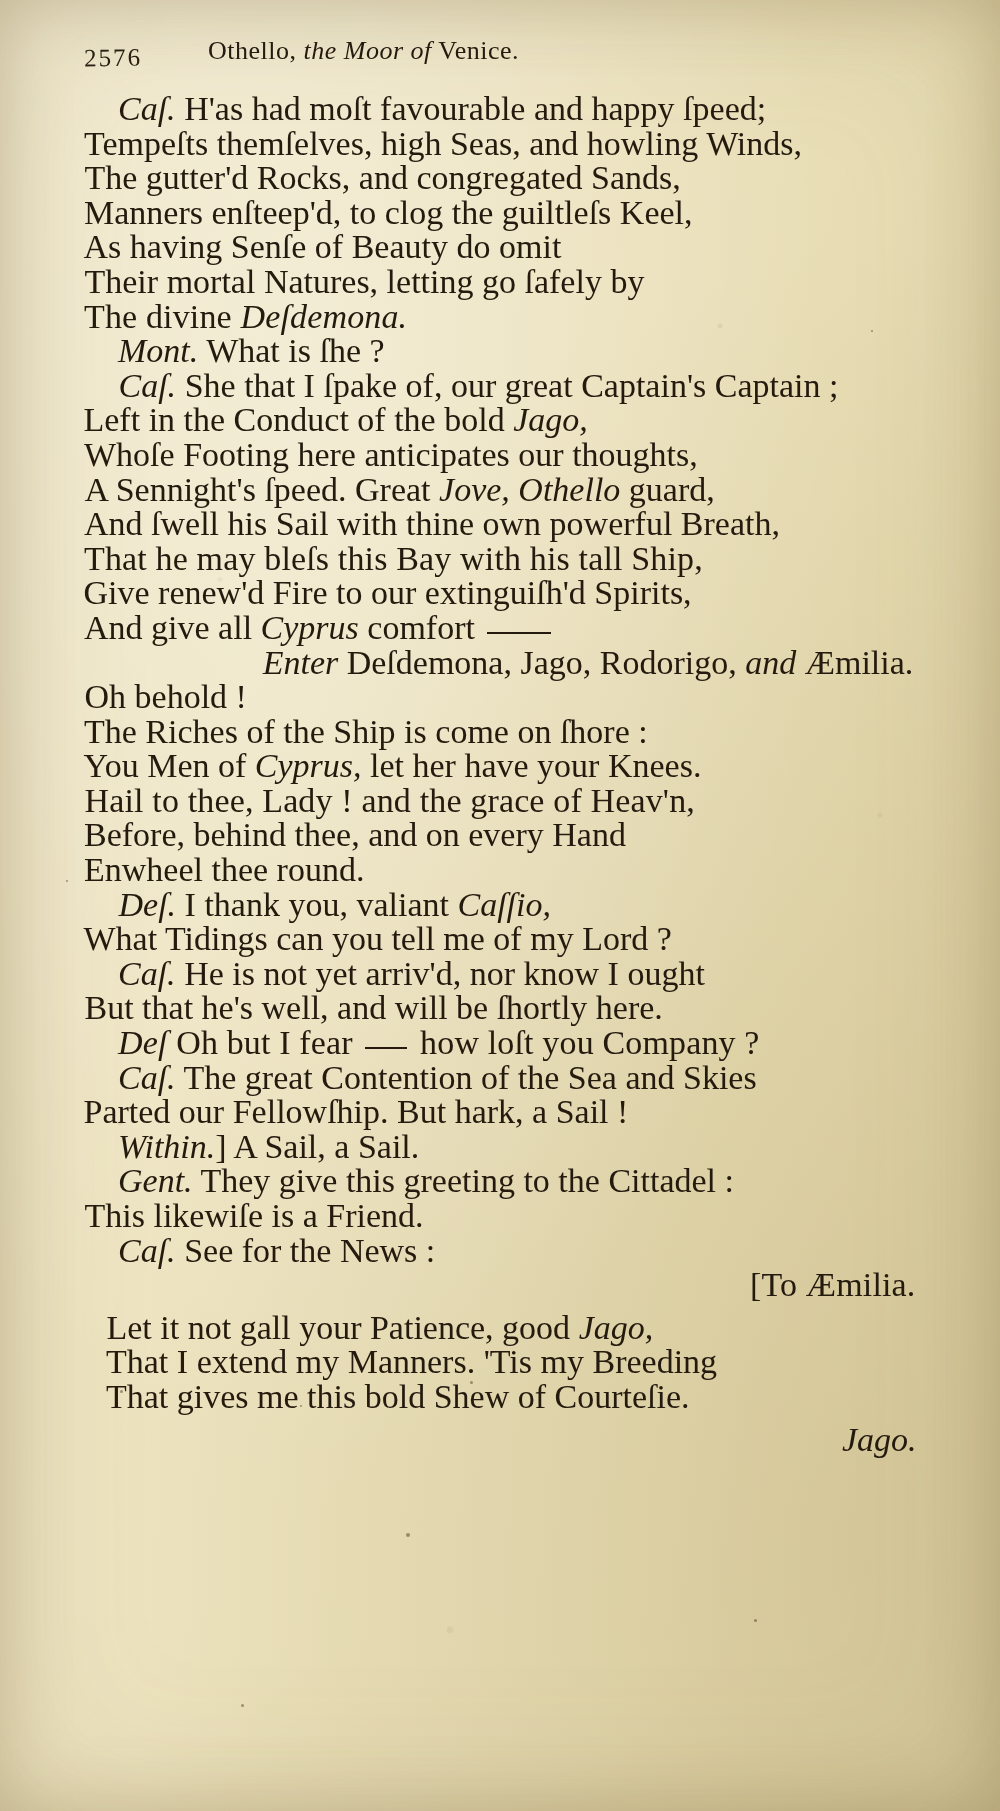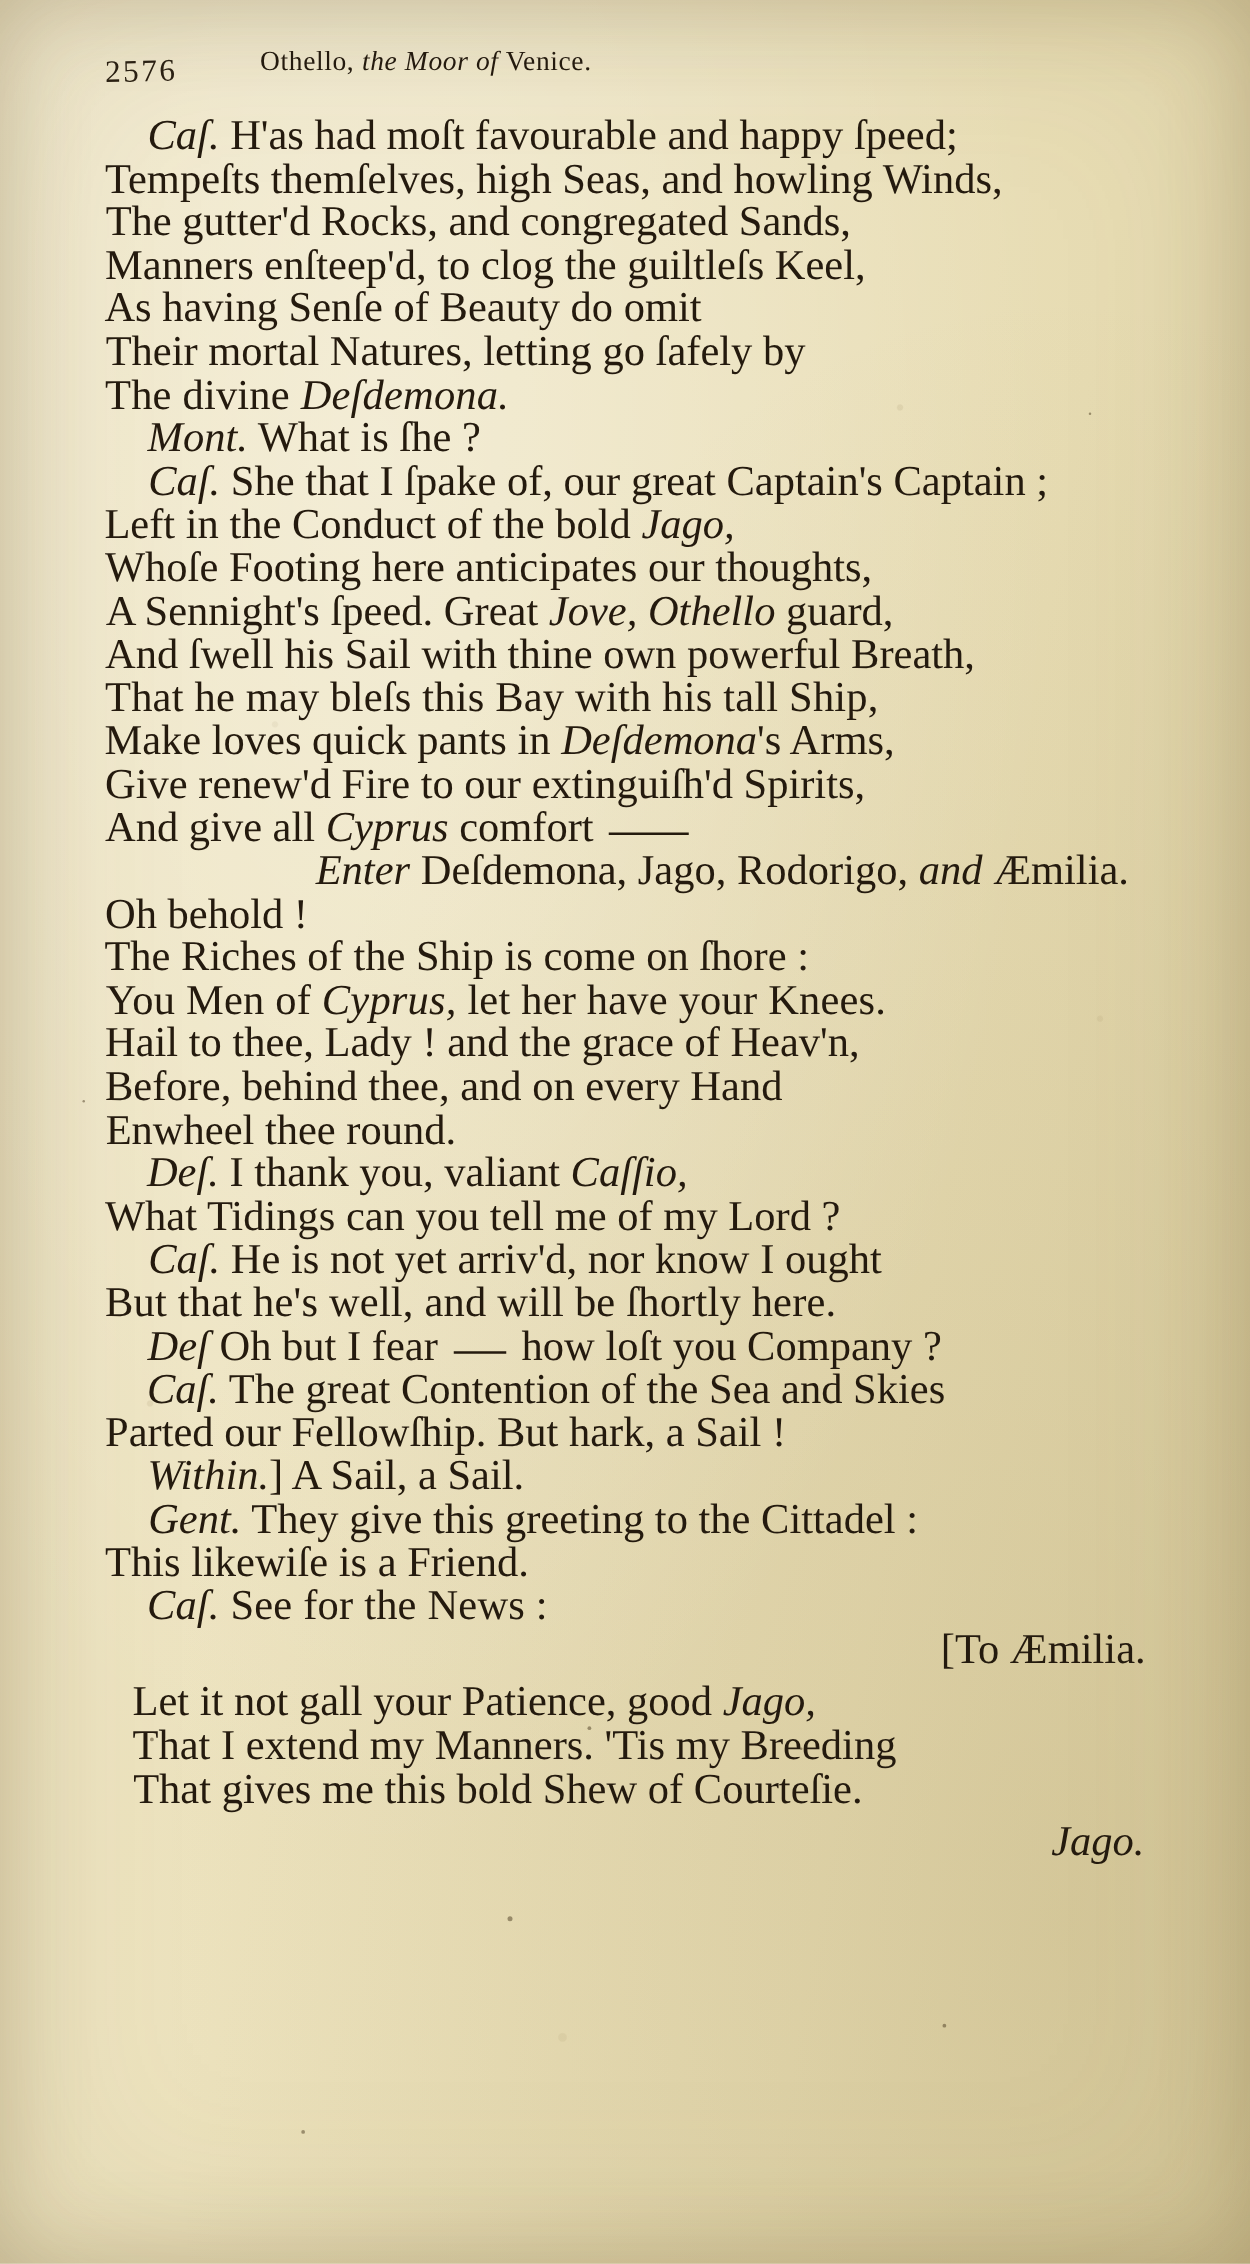--- a/index.html
+++ b/index.html
@@ -71,21 +71,21 @@
     font-family: "Liberation Serif", serif;
     font-size: 25px;
     letter-spacing: 2px;
     color: #2a2012;
     transform: rotate(-1.2deg);
   }
   .head-title {
     position: absolute;
     left: 208px;
     top: 0;
-    font-size: 22px;
+    font-size: 26px;
     color: #241a0e;
     letter-spacing: 0.5px;
     white-space: nowrap;
   }
   .head-title .it { font-style: italic; }
 
   
   .body-text {
     position: absolute;
     top: 92px;
@@ -94,21 +94,21 @@
     font-size: 34px;
     line-height: 34.6px;
     color: #241a0e;
   }
   .ln {
     white-space: nowrap;
     position: relative;
   }
   .ln.i1 { padding-left: 34px; }   
   .ln.i2 { padding-left: 22px; }
-  .ln.sd { padding-left: 168px; }  
+  .ln.sd { padding-left: 168px; text-align: center; }  
   .ln.right {
     text-align: right;
     padding-right: 8px;
   }
   .ln.gap { margin-top: 8px; }
 
   .sp {            
     font-style: italic;
   }
   .it { font-style: italic; }
@@ -163,21 +163,20 @@
       <div class="ln">The divine <span class="it">Deſdemona.</span></div>
 
       <div class="ln i1"><span class="sp">Mont.</span><span> What is ſhe ?</span></div>
 
       <div class="ln i1"><span class="sp">Caſ.</span><span> She that I ſpake of,  our great Captain's Captain ;</span></div>
       <div class="ln">Left in the Conduct of the bold <span class="it">Jago,</span></div>
       <div class="ln">Whoſe Footing here anticipates our thoughts,</div>
       <div class="ln">A Sennight's ſpeed.  Great <span class="it">Jove,</span> <span class="it">Othello</span> guard,</div>
       <div class="ln">And ſwell his Sail with thine own powerful Breath,</div>
       <div class="ln">That he may bleſs this  Bay with his tall Ship,</div>
-      <div class="ln">Make loves quick pants in <span class="it">Deſdemona</span>'s Arms,</div>
       <div class="ln">Give renew'd Fire to our extinguiſh'd Spirits,</div>
       <div class="ln">And give all <span class="it">Cyprus</span> comfort <span class="dash"></span></div>
 
       <div class="ln sd"><span class="it">Enter</span> Deſdemona, Jago, Rodorigo, <span class="it">and</span> Æmilia.</div>
 
       <div class="ln">Oh behold !</div>
       <div class="ln">The Riches of the Ship is come on  ſhore :</div>
       <div class="ln">You Men of <span class="it">Cyprus,</span> let her have your Knees.</div>
       <div class="ln">Hail to thee,  Lady ! and the grace of Heav'n,</div>
       <div class="ln">Before,  behind thee, and on  every  Hand</div>

